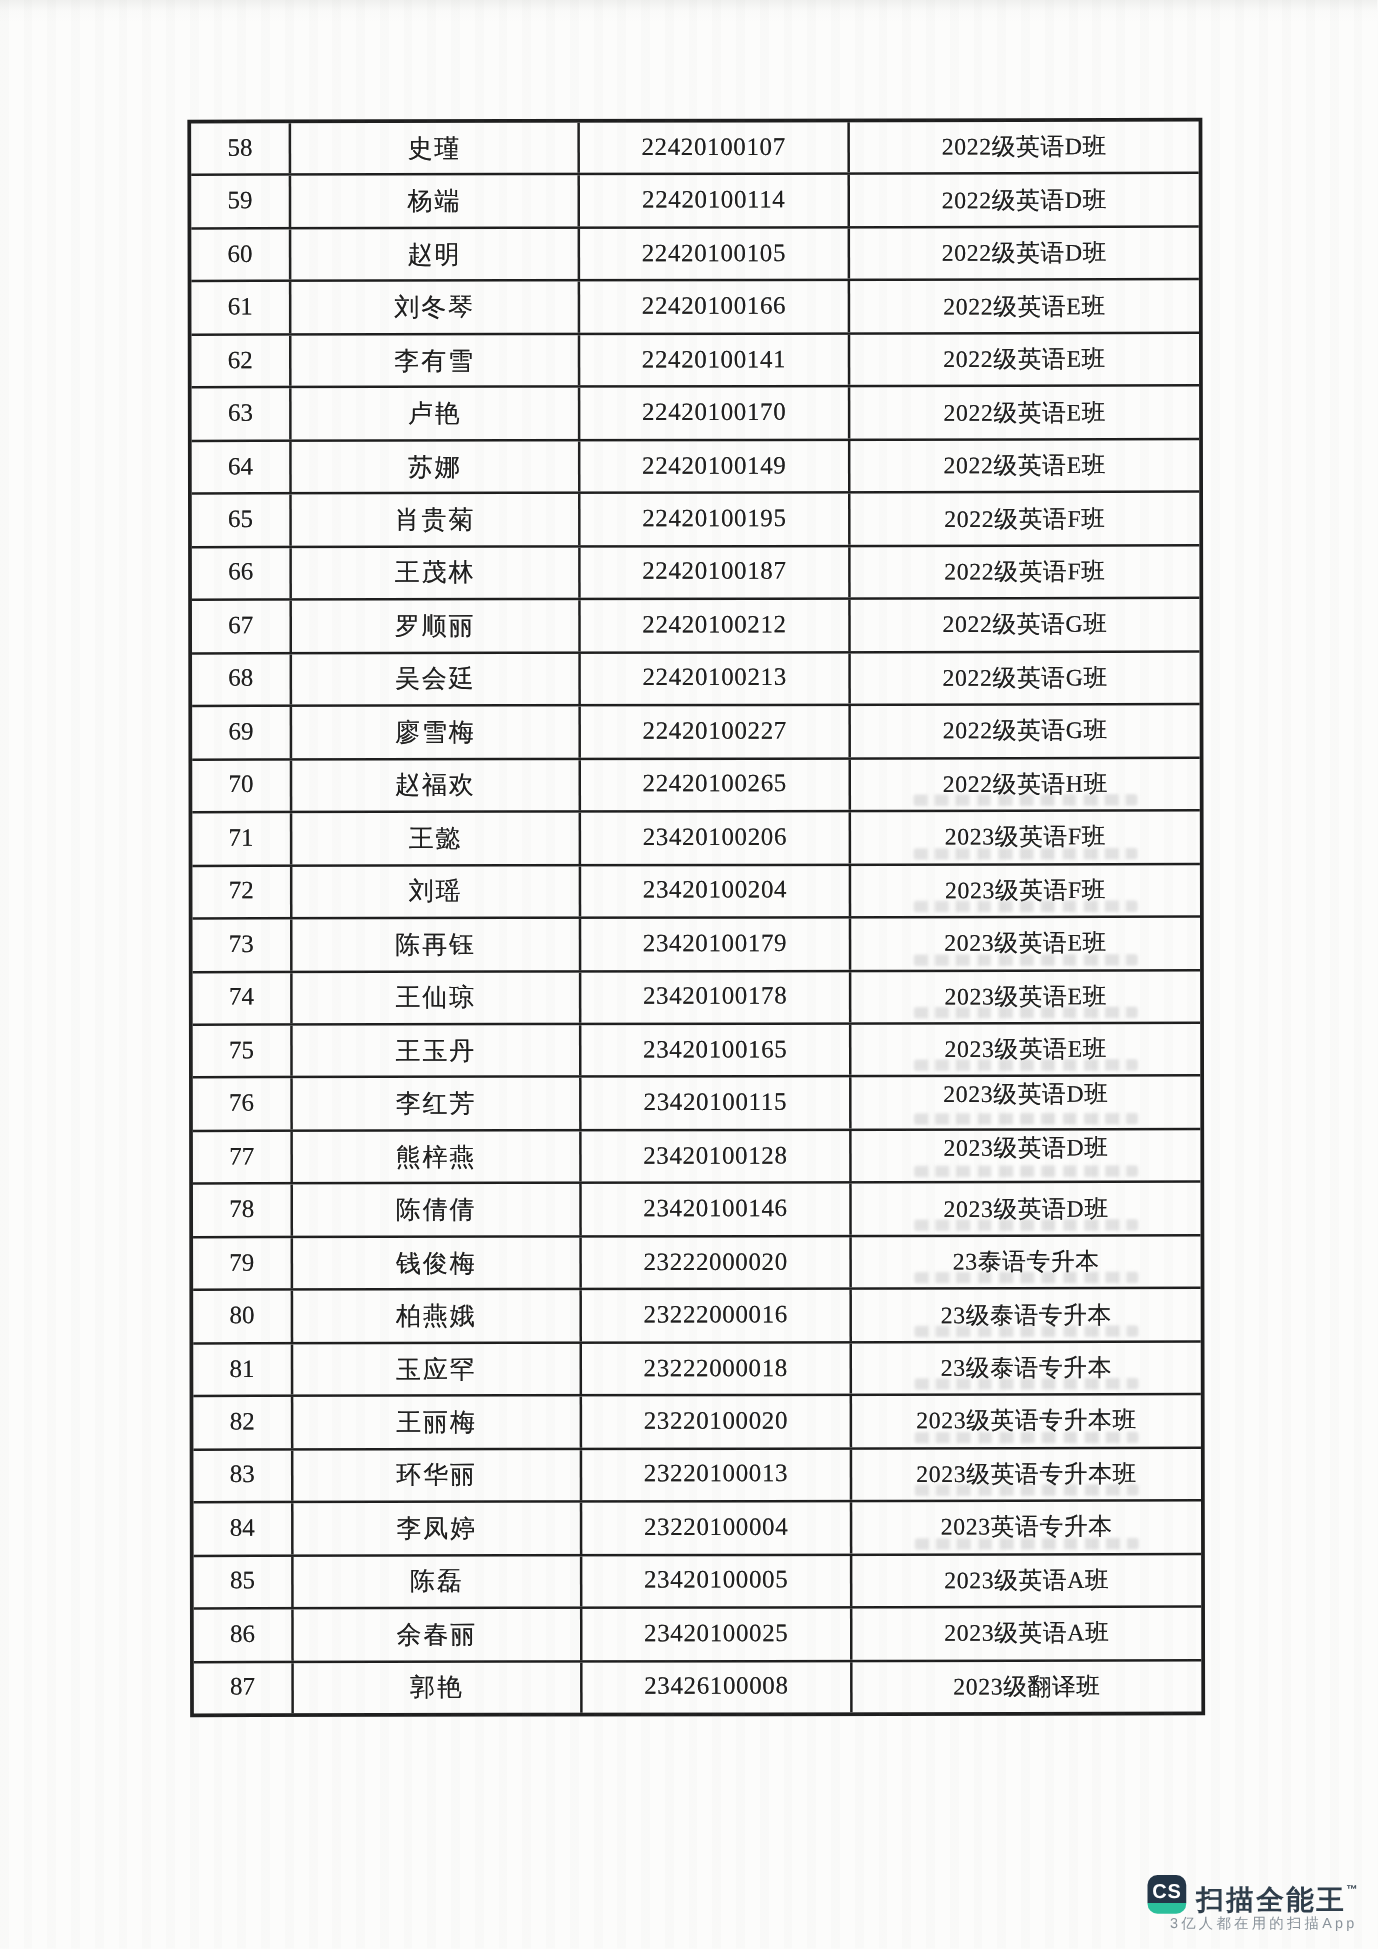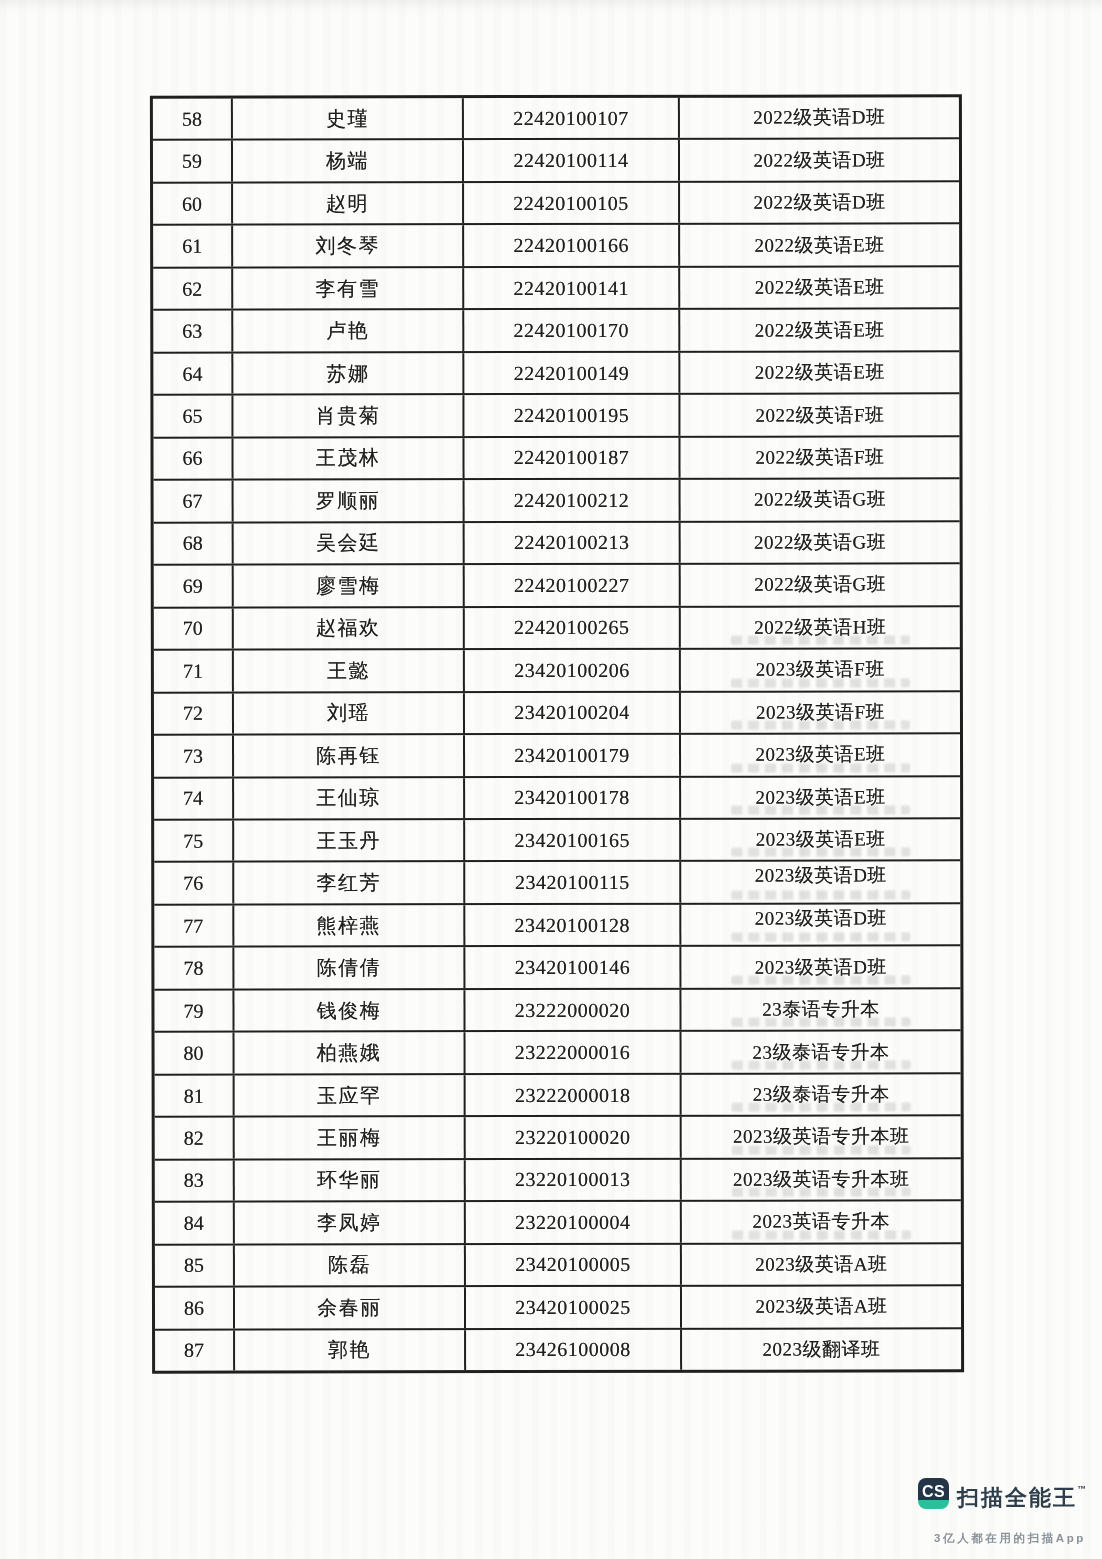--- a/index.html
+++ b/index.html
@@ -80,25 +80,24 @@
   }
   .wm-logo span{margin-top:-4px;}
   .wm-name{
     color:var(--wm_text);
     font-size:22px;font-weight:bold;letter-spacing:2px;
     line-height:1;
     display:flex;align-items:flex-start;
   }
   .wm-name .tm{font-size:9px;letter-spacing:0;margin-top:-2px;}
   .wm-tagline{
-    margin-top:22px;
+    margin-top:0;
     color:var(--wm_tagline);
     font-size:11.5px;letter-spacing:2.6px;
     white-space:nowrap;
-    font-weight:bold;
   }
 </style>
 </head>
 <body>
 
 <div class="scan-noise"></div>
 
 <div class="table">
   <div class="row">
     <div class="cell c-no">58</div>

